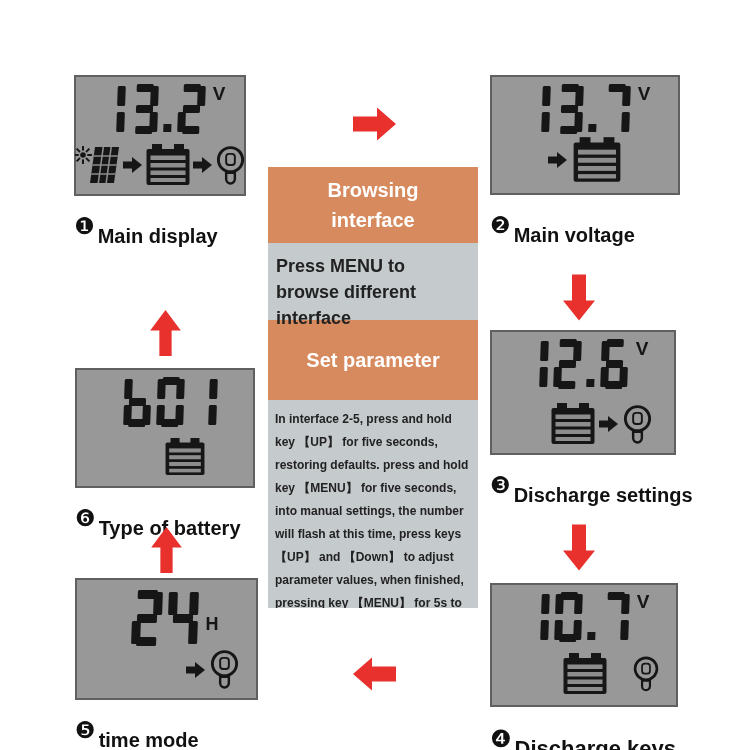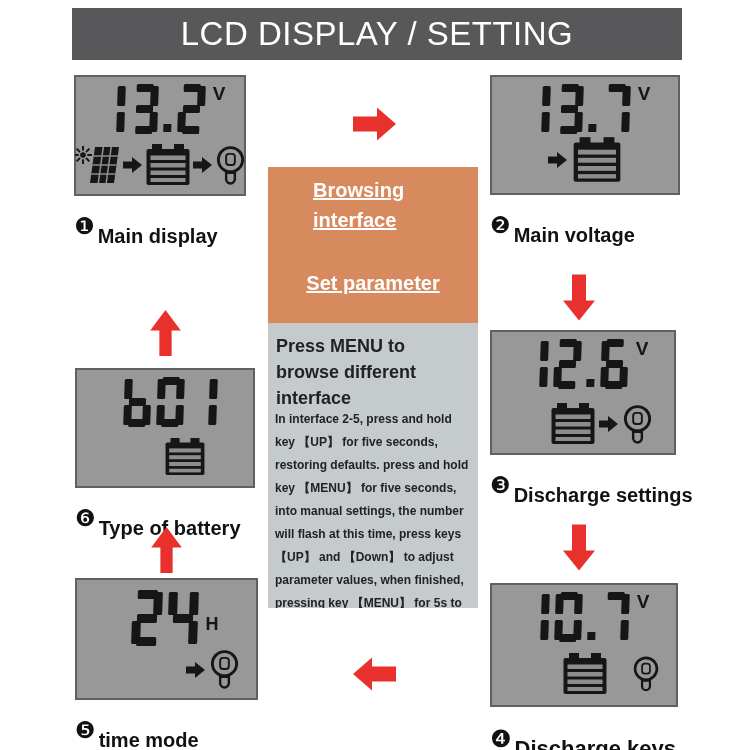--- a/index.html
+++ b/index.html
@@ -63,21 +63,21 @@
   
   .panel-label{display:flex;align-items:center;gap:3px;margin-top:9px;color:#111;}
   .panel-label .bullet{font-size:23px;line-height:1;}
   .panel-label .txt{font-weight:bold;font-size:20px;white-space:nowrap;margin-top:20px;}
   .p4 .panel-label .txt{font-size:22px;}
   .p4 .panel-label .bullet{font-size:24px;}
 
   
   .flow-col{position:absolute;left:268px;top:167px;width:210px;}
   .flow-box{box-sizing:border-box;width:210px;}
-  .fb-orange{background:#d78a5e;color:#ffffff;font-weight:bold;display:flex;align-items:center;justify-content:center;text-align:left;text-decoration:underline;}
+  .fb-orange{background:#d78a5e;color:#ffffff;font-weight:bold;display:flex;align-items:center;justify-content:center;text-align:center;}
   .fb-gray{background:#c5cacc;color:#222222;font-weight:bold;}
   .fb1{height:76px;font-size:20px;line-height:1.5;}
   .fb1 span{display:block;max-width:120px;}
   .fb2{height:77px;font-size:18px;line-height:1.45;padding:10px 8px 0 8px;}
   .fb3{height:80px;font-size:20px;}
   .fb4{height:208px;font-size:12px;line-height:23px;padding:8px 7px 0 7px;overflow:hidden;}
 
   
   .arr{position:absolute;}
   .arr svg{display:block;width:100%;height:100%;}
@@ -86,23 +86,20 @@
   .arr-right2{left:562px;top:524px;width:34px;height:48px;}
   .arr-bottom{left:352px;top:656px;width:44px;height:36px;}
   .arr-left1{left:150px;top:526px;width:33px;height:48px;}
   .arr-left2{left:149px;top:309px;width:33px;height:48px;}
 </style>
 </head>
 <body>
 
 <div id="stage">
 
-  <div class="title-bar">
-    <span>LCD DISPLAY / SETTING</span>
-  </div>
 
   <div class="panel p1">
     <div class="lcd">
       <div class="lcd-value">
         <span class="lcd-digits">
             <span class="digit">
               <i class="seg seg-a"></i>
               <i class="seg seg-b on"></i>
               <i class="seg seg-c on"></i>
               <i class="seg seg-d"></i>
@@ -480,25 +477,25 @@
     <div class="panel-label">
       <span class="bullet">❻</span>
       <span class="txt">Type of battery</span>
     </div>
   </div>
 
   <div class="flow-col">
     <div class="flow-box fb-orange fb1">
       <span>Browsing interface</span>
     </div>
+    <div class="flow-box fb-gray fb2">
+      <span>Press MENU to browse different interface</span>
+    </div>
     <div class="flow-box fb-orange fb3">
       <span>Set parameter</span>
-    </div>
-    <div class="flow-box fb-gray fb2">
-      <span>Press MENU to browse different interface</span>
     </div>
     <div class="flow-box fb-gray fb4">
       <span>In interface 2-5, press and hold key 【UP】 for five seconds, restoring defaults. press and hold key 【MENU】 for five seconds, into manual settings, the number will flash at this time, press keys 【UP】 and 【Down】 to adjust parameter values, when finished, pressing key 【MENU】 for 5s to exit setting.</span>
     </div>
   </div>
 
   <div class="arr arr-top">
     <svg viewBox="0 0 44 35">
         <polygon points="0,10 24,10 24,1 43,17.5 24,34 24,25 0,25" fill="#e8302d"></polygon>
       </svg>

